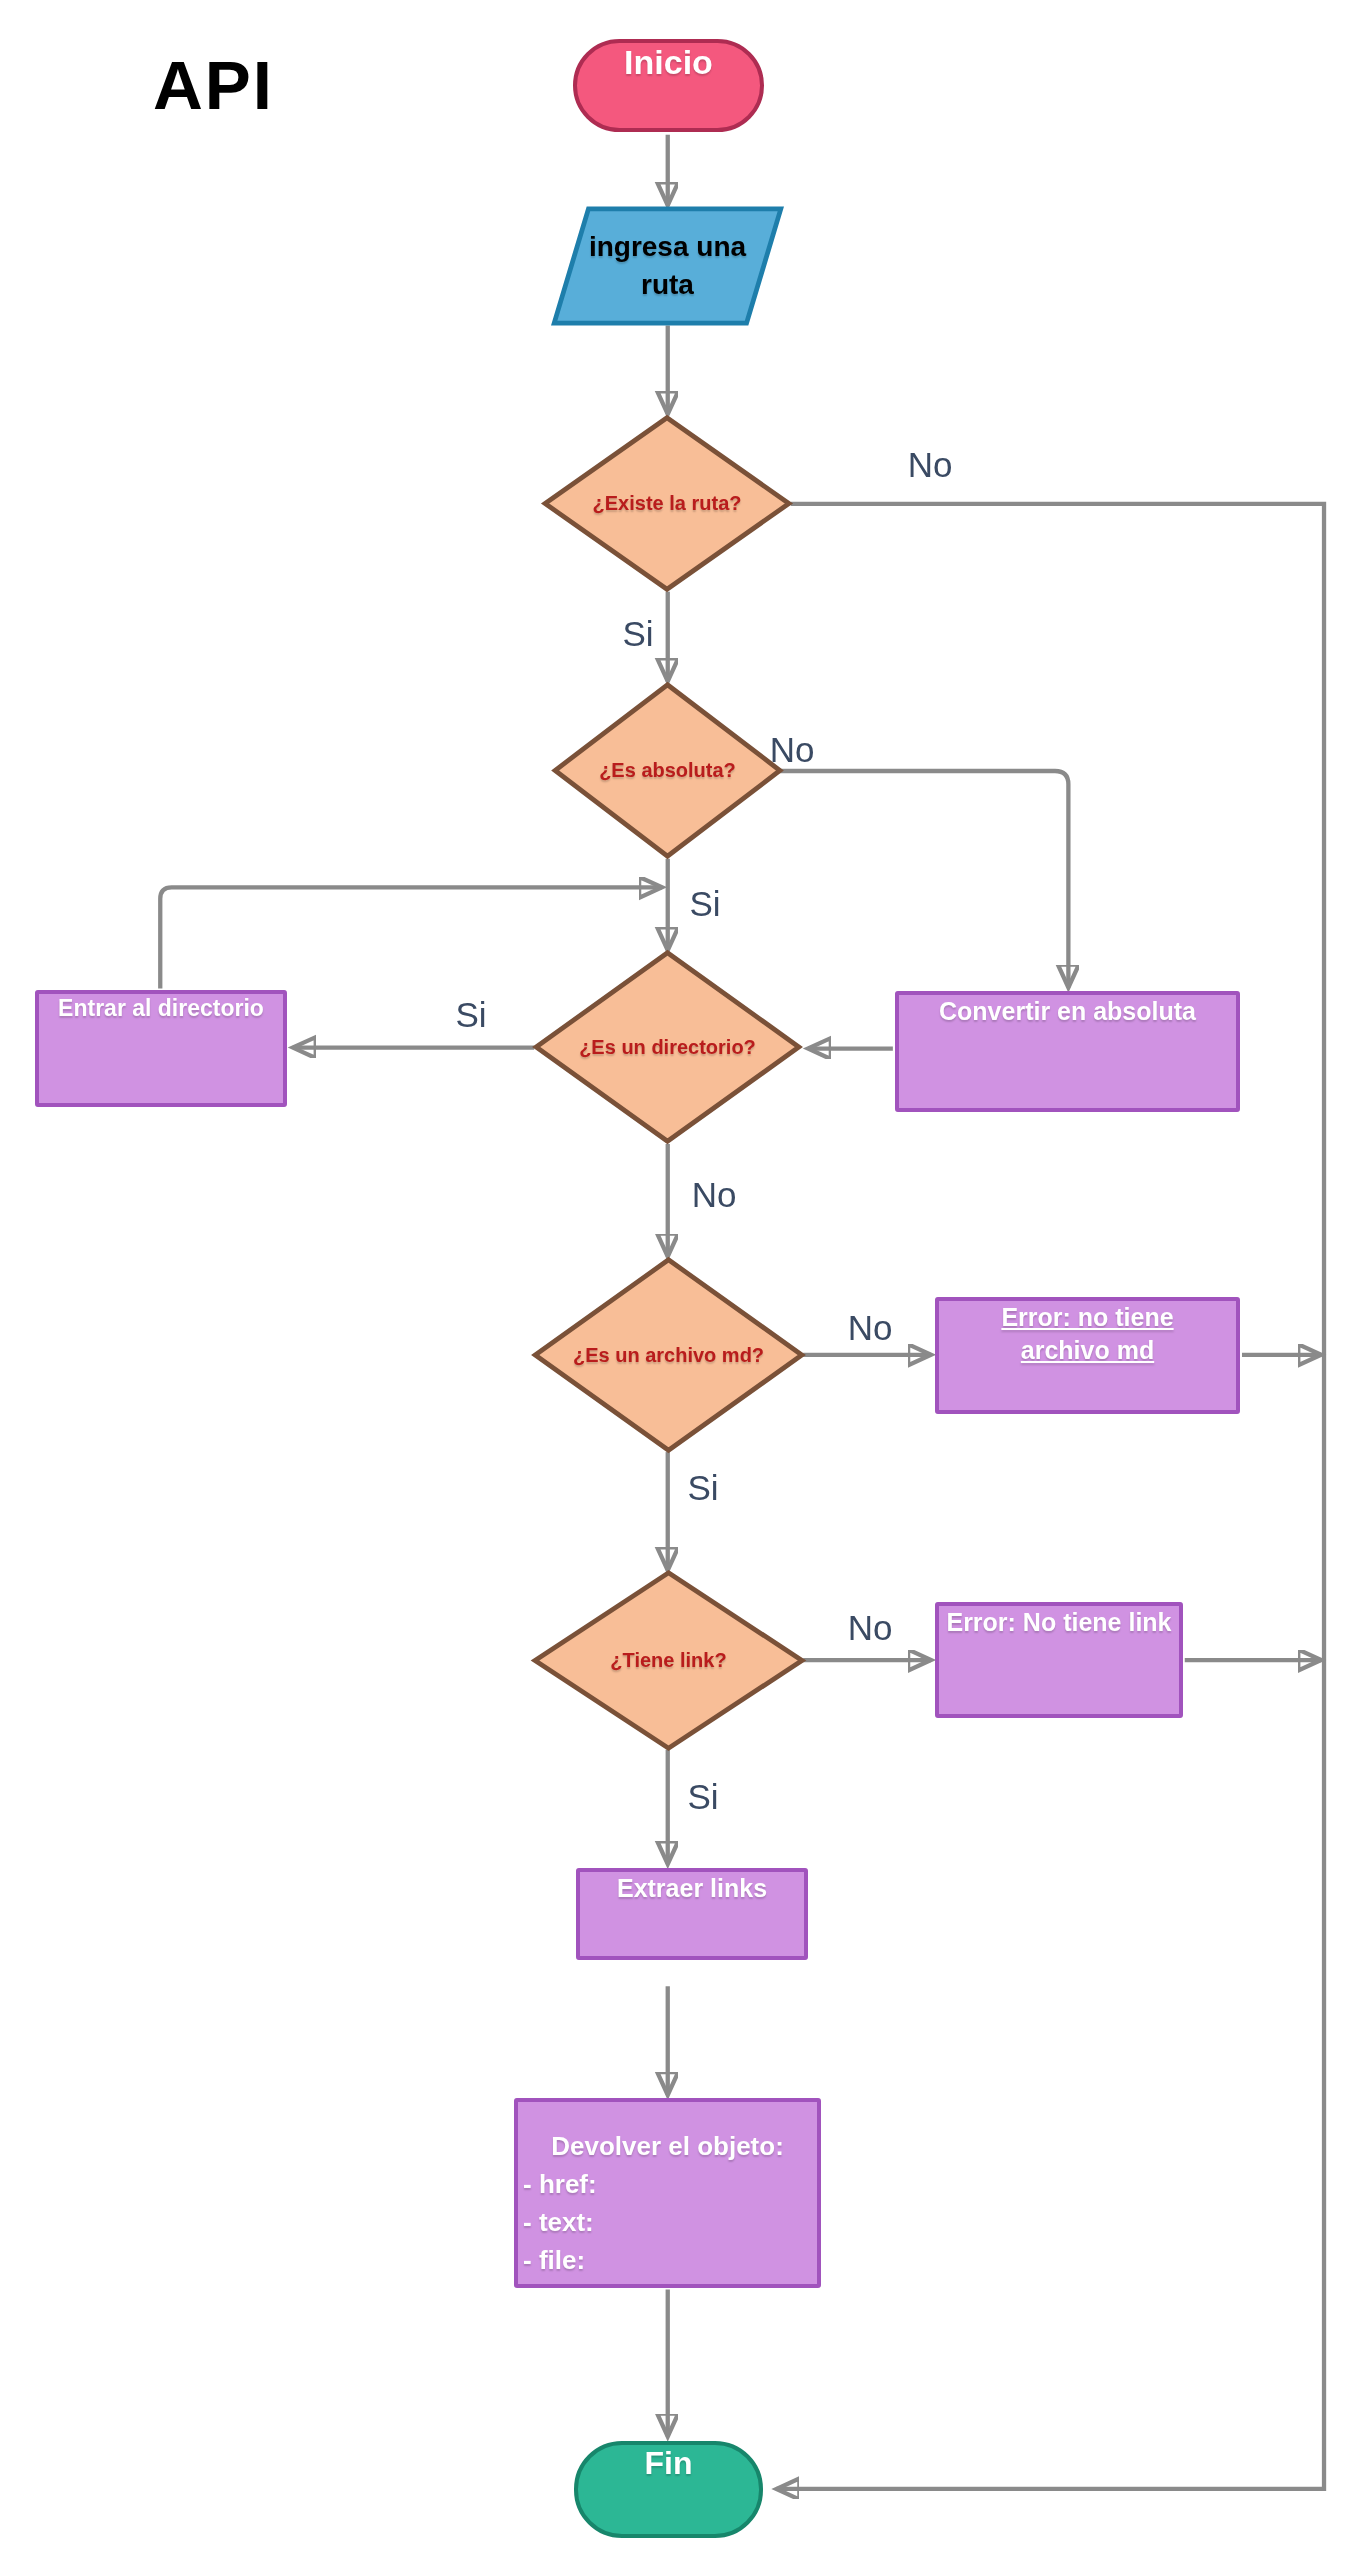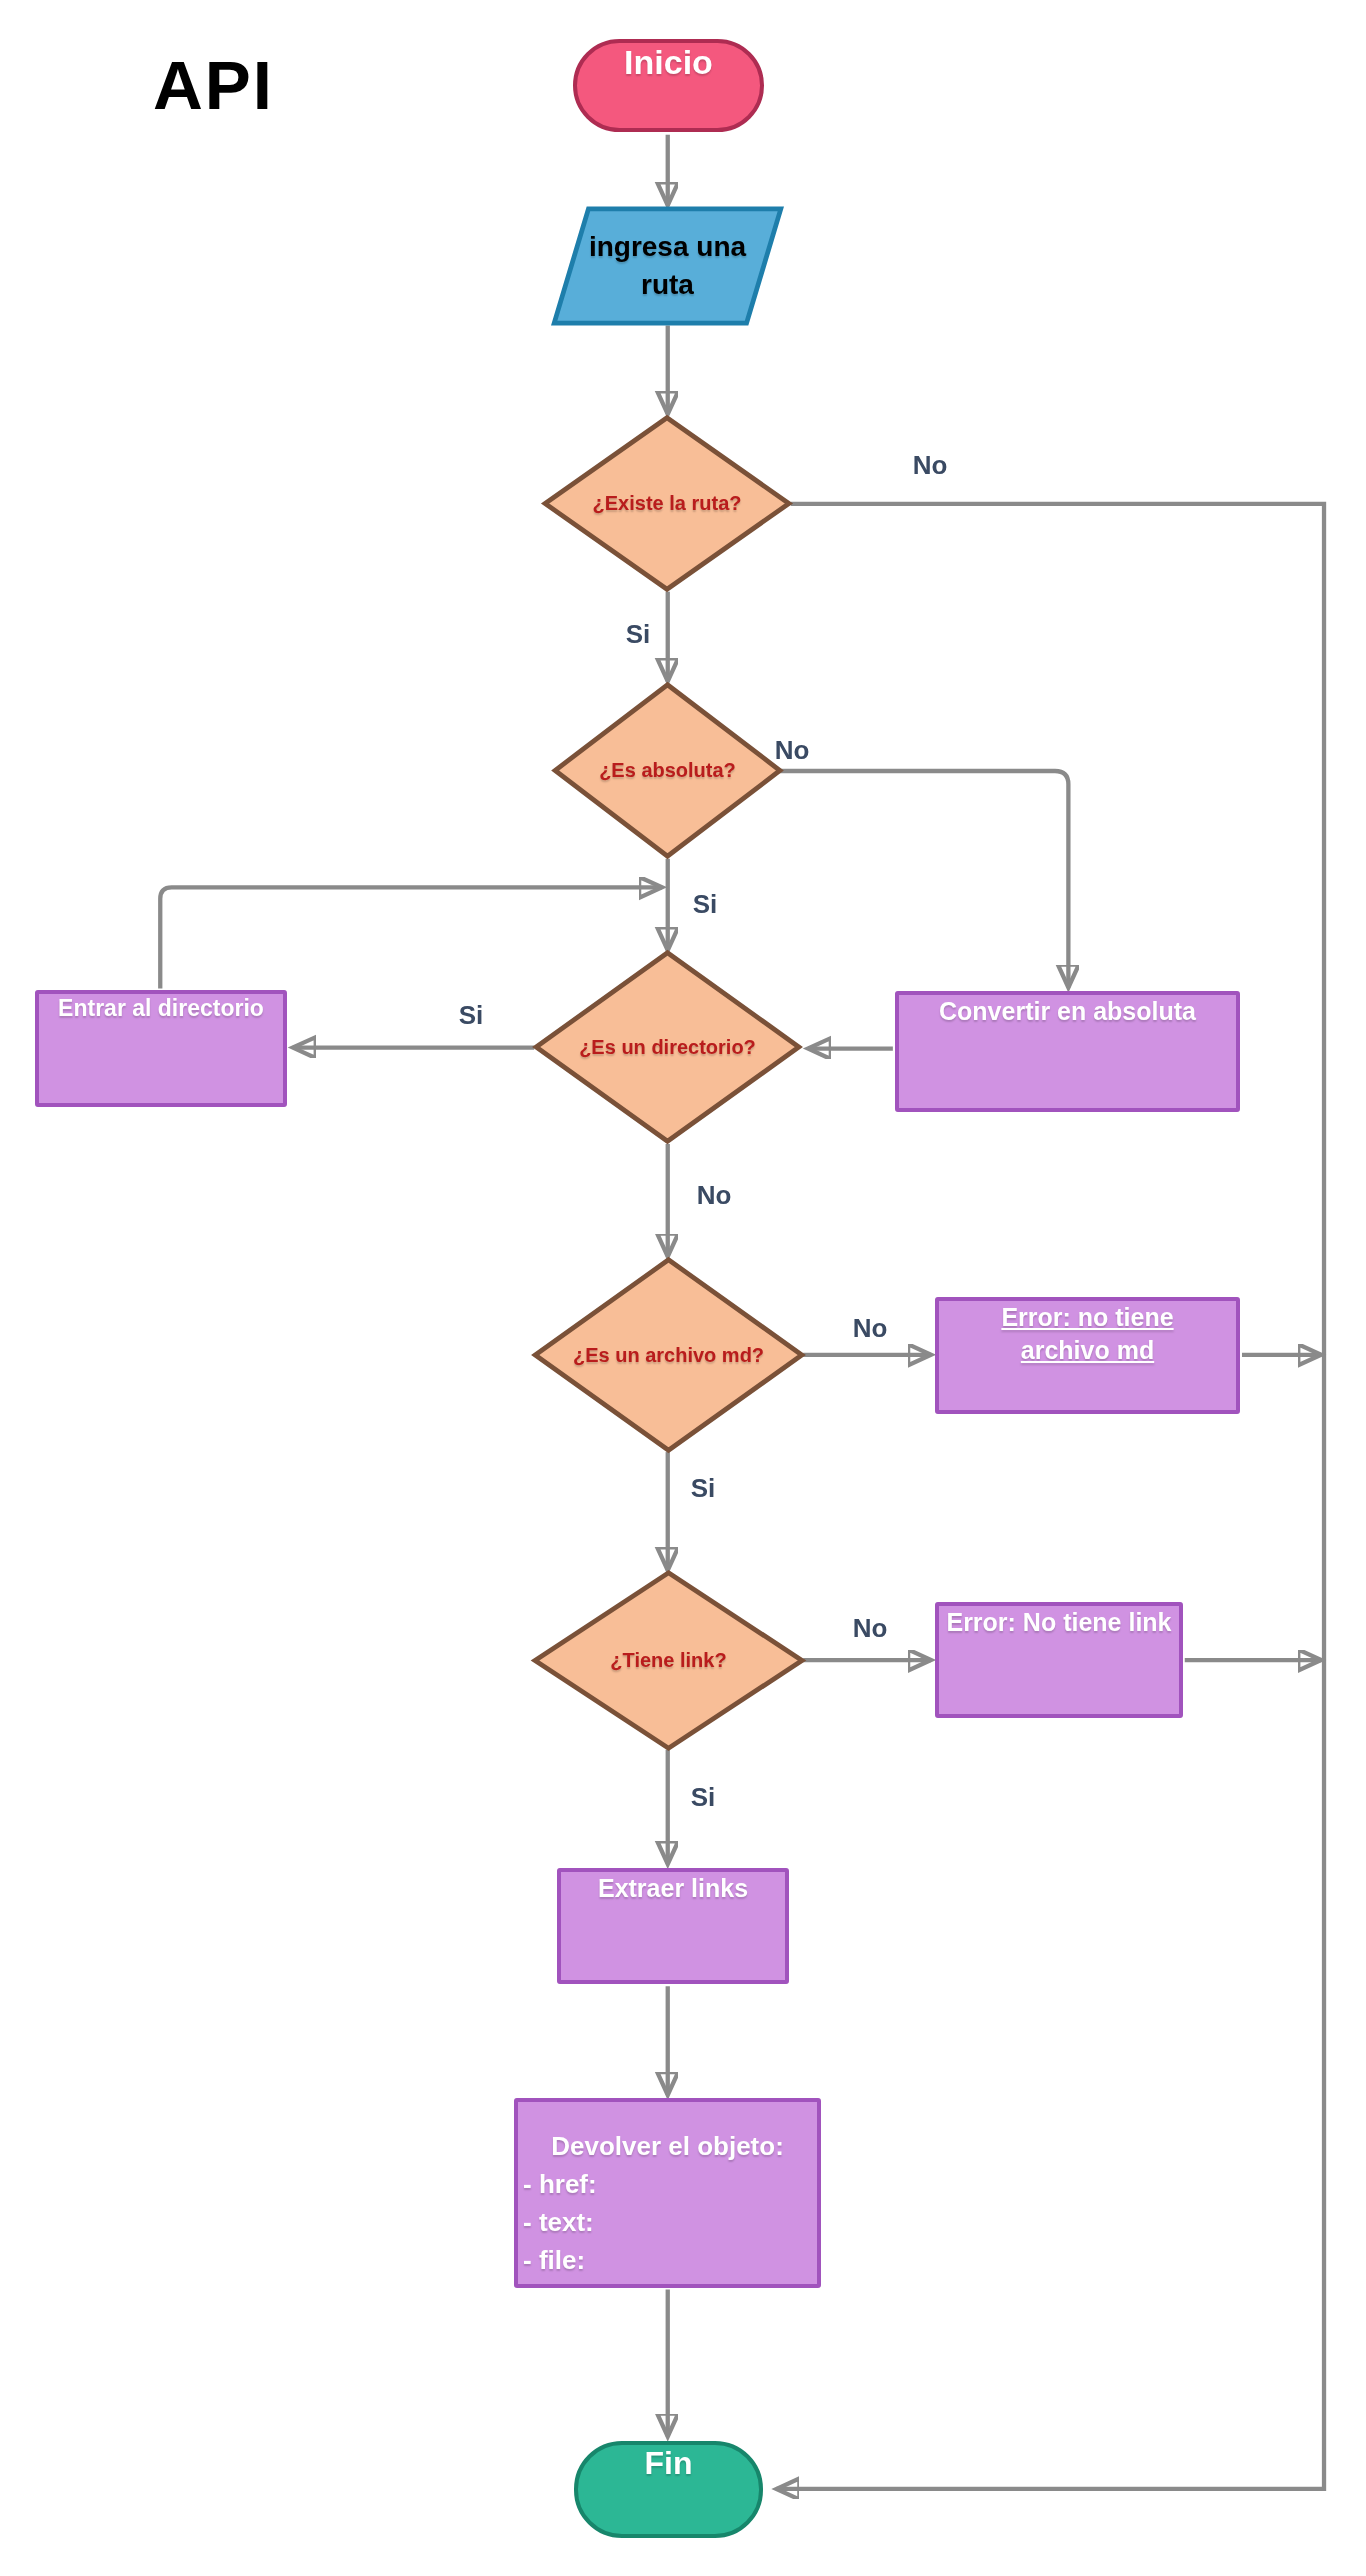--- a/index.html
+++ b/index.html
@@ -18,21 +18,21 @@
   .proc{background:#D092E2;border:4.8px solid #A153BD;border-radius:2.9px;font-size:25px;line-height:1.3;}
   .decision{position:absolute;}
   .decision svg{position:absolute;left:0;top:0;}
   .decision .node-label{position:absolute;left:0;top:0;right:0;bottom:0;display:flex;
         align-items:center;justify-content:center;color:#b91c1c;font-weight:700;font-size:20px;
         text-shadow:0 1.9px 1.9px rgba(0,0,0,0.18);text-align:center;}
   .io-label{position:absolute;left:0;top:0;right:0;bottom:0;display:flex;align-items:center;
         justify-content:center;color:#000000;font-weight:700;font-size:28px;line-height:1.35;
         text-shadow:0 1.9px 1.9px rgba(0,0,0,0.18);text-align:center;}
   .io-label .inner{width:181px;}
-  .edge-label{position:absolute;transform:translate(-50%,-50%);font-size:26px;font-weight:700;
+  .edge-label{position:absolute;transform:translate(-50%,-50%);font-size:35px;font-weight:400;
         color:#3A4A63;white-space:nowrap;}
   .return-box{display:block;padding-top:25px;font-size:26px;line-height:38px;text-align:left;}
   .return-box .head{text-align:center;}
   .return-box .item{padding-left:5px;}
   #node-enter{font-size:23px;white-space:nowrap;}
   #node-errmd .inner, #node-errlink .inner{width:229px;}
 </style>
 </head>
 <body>
 
@@ -123,21 +123,21 @@
     <svg width="277" height="185" viewBox="0 0 290 194">
       <polygon points="145,5 285,97 145,189 5,97" fill="#F8BE97" stroke="#7A5138" stroke-width="5"></polygon>
     </svg>
     <div class="node-label">¿Tiene link?</div>
   </div>
 
   <div class="node proc" id="node-errlink" style="left:935px;top:1602px;width:248px;height:116px;">
     <span class="inner">Error: No tiene link</span>
   </div>
 
-  <div class="node proc" style="left:557px;top:1868px;width:232px;height:116px;">
+  <div class="node proc" style="left:576px;top:1868px;width:232px;height:92px;">
     <span>Extraer links</span>
   </div>
 
   <div class="node proc return-box" style="left:514px;top:2098px;width:307px;height:190px;">
     <div class="head">Devolver el objeto:</div>
     <div class="item">- href:</div>
     <div class="item">- text:</div>
     <div class="item">- file:</div>
   </div>
 

